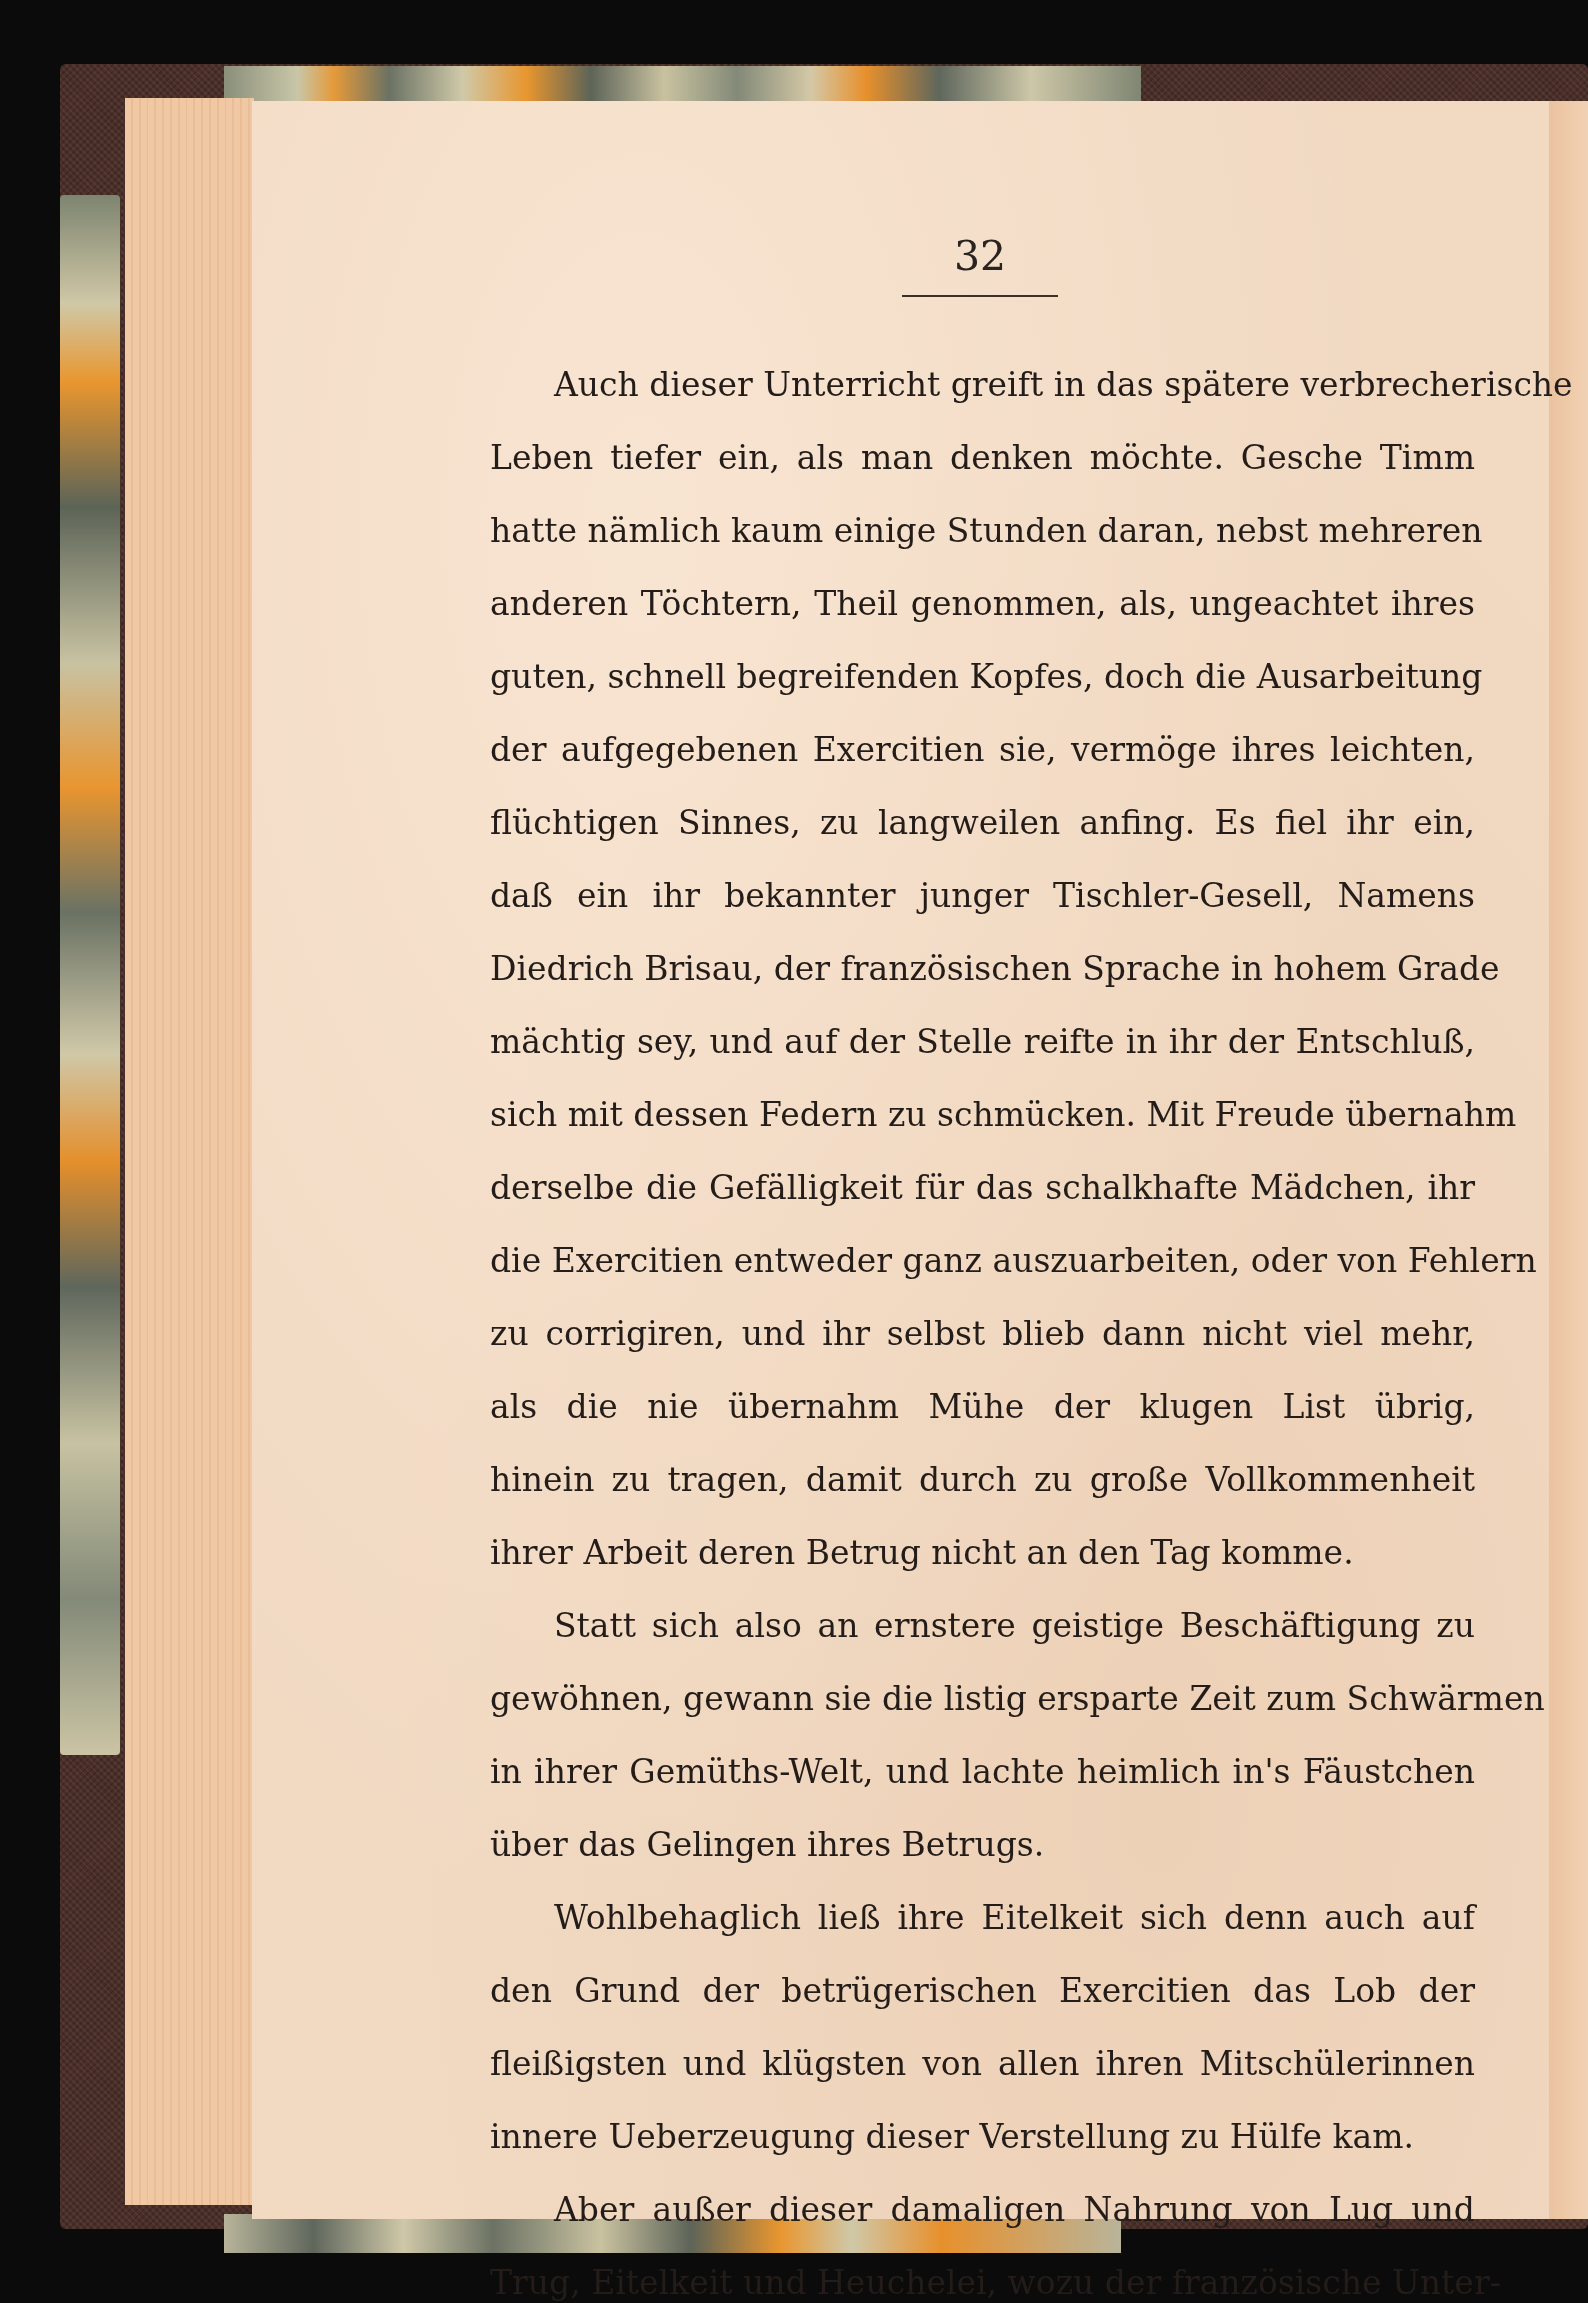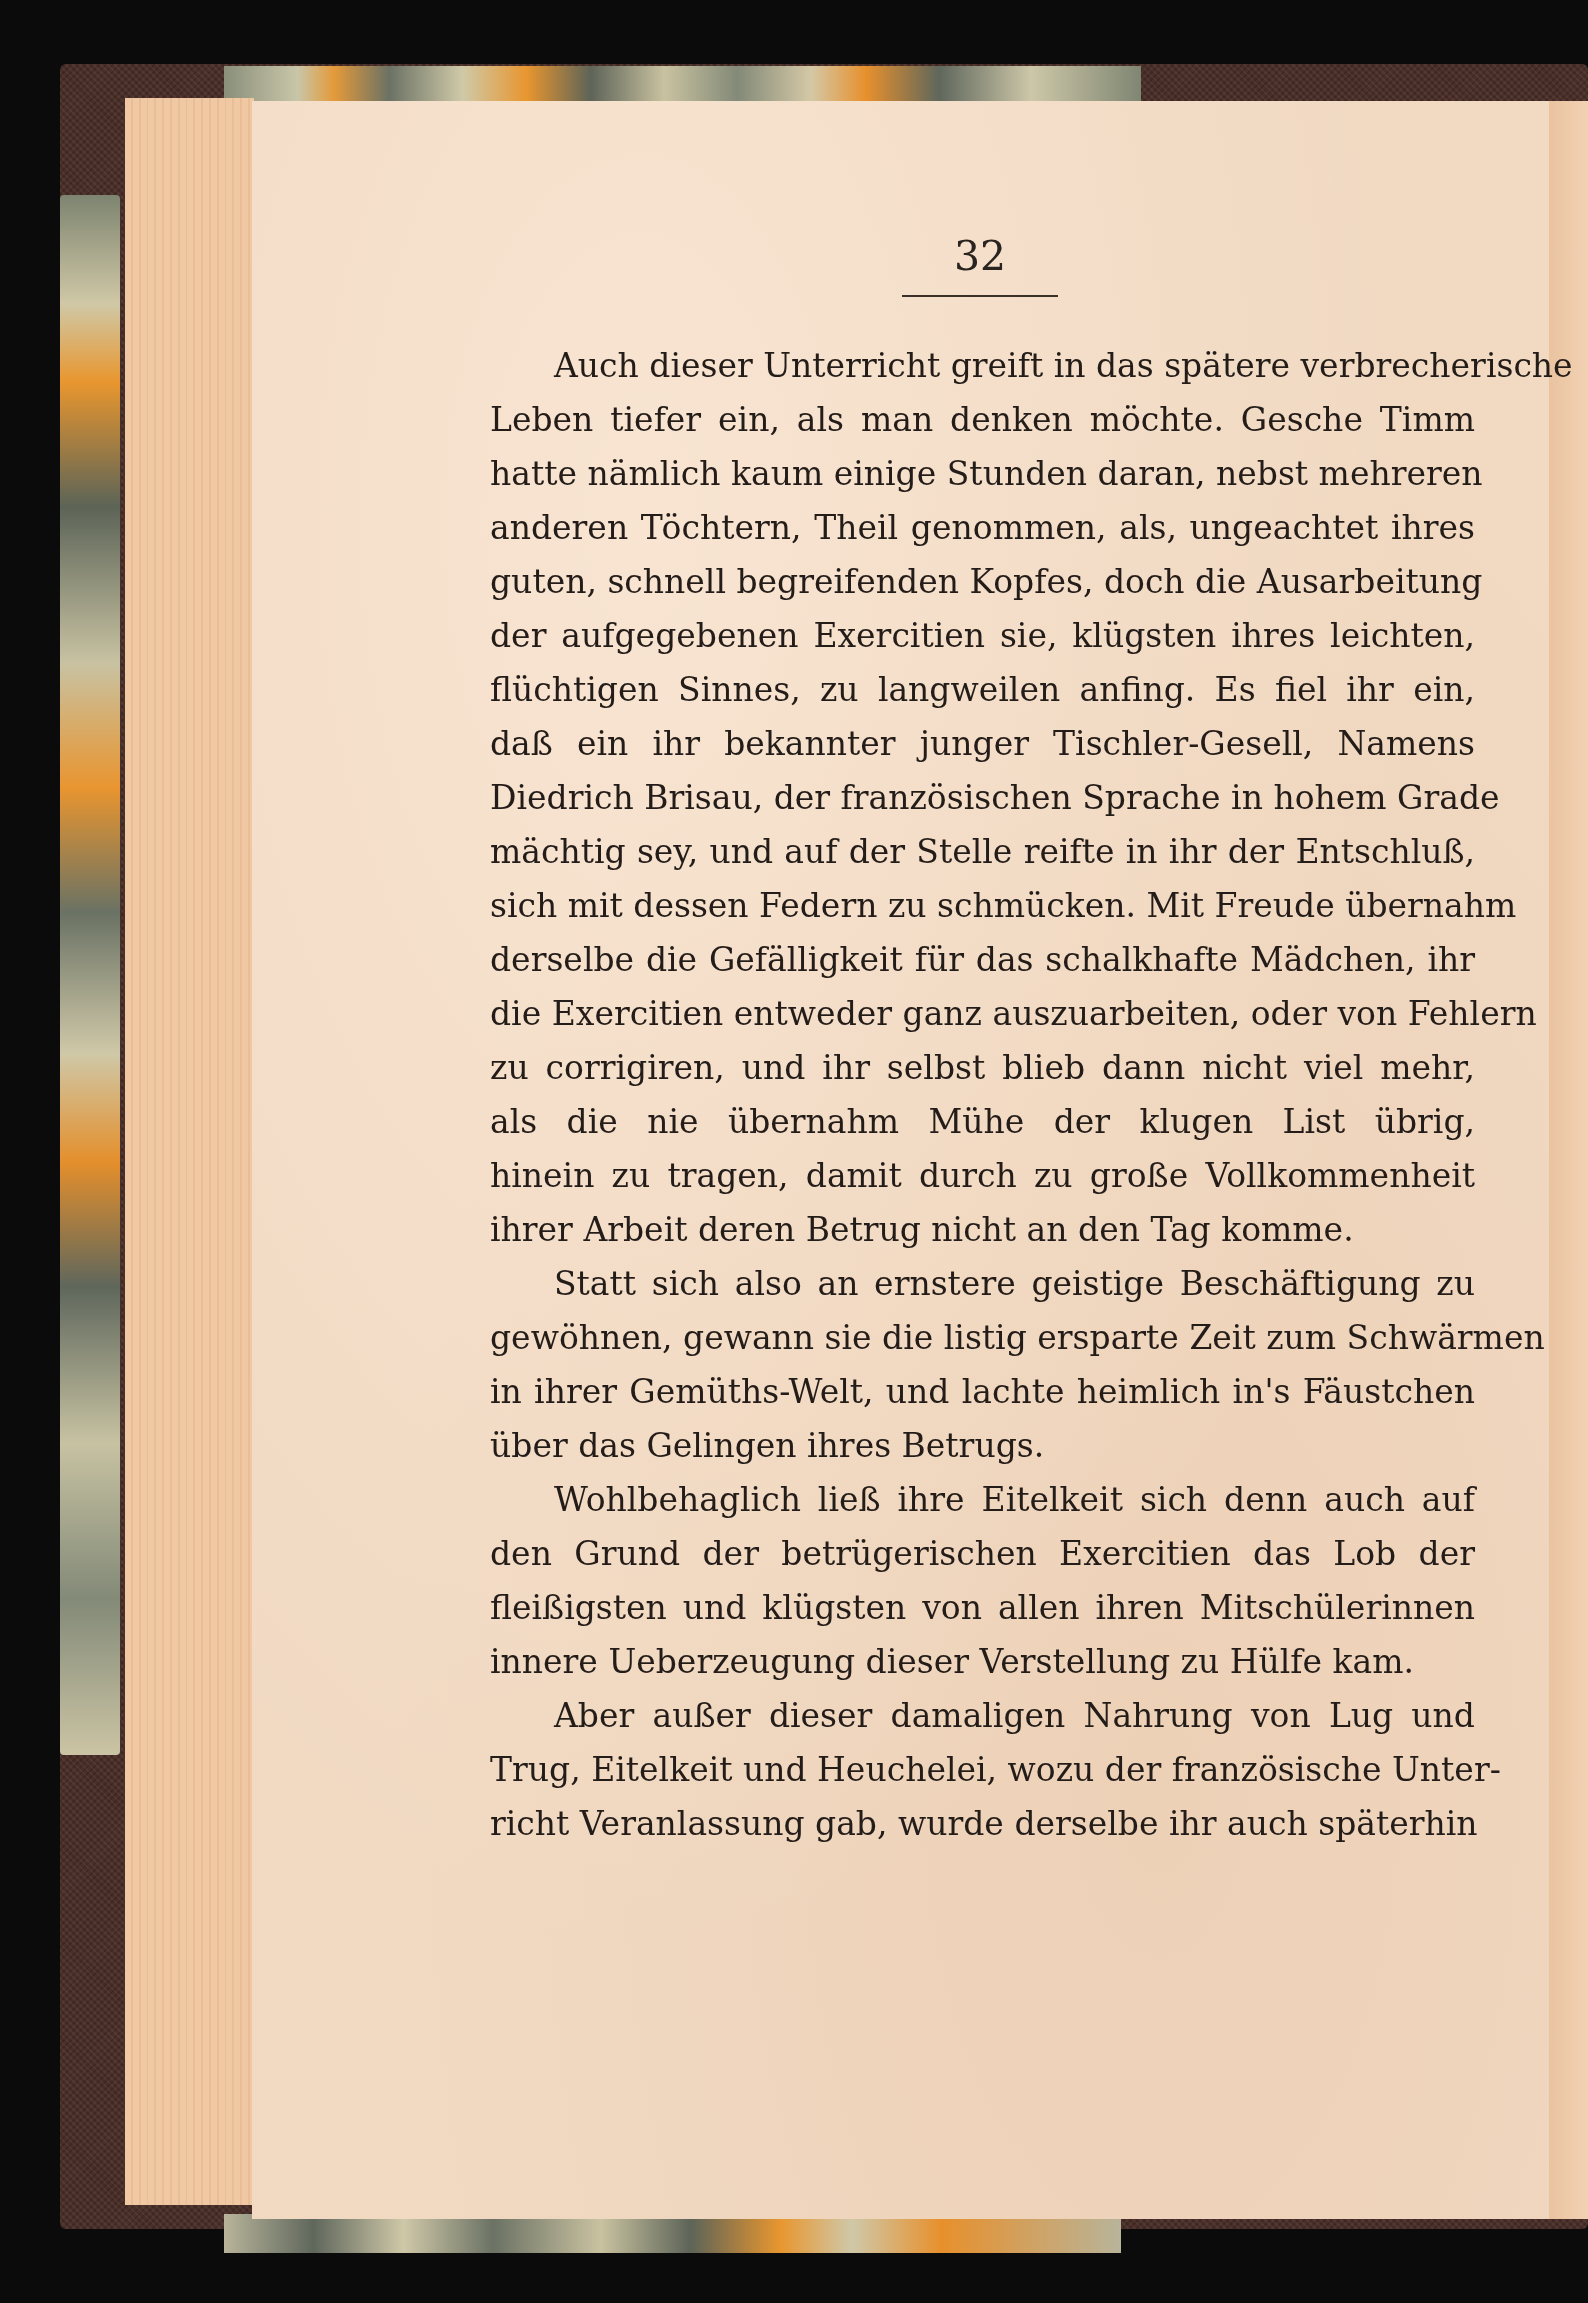--- a/index.html
+++ b/index.html
@@ -14,21 +14,21 @@
     background: linear-gradient(90deg,#b8b49a 0%,#5f675c 10%,#cfc8a8 20%,#6b7264 30%,#c9c2a0 42%,#5d6458 52%,#e8962f 62%,#cfc8a8 70%,#e7902c 80%,#b8b49a 100%); }
   .page-stack { position:absolute; left:125px; top:98px; width:129px; height:2107px;
     background: repeating-linear-gradient(90deg,#f0c9a4 0 5.9px,#e9bd96 5.9px 7.8px); }
   .page { position:absolute; left:252px; top:101px; width:1297px; height:2118px; background:#f1d9c2;
     background-image: radial-gradient(ellipse at 30% 20%, rgba(255,240,225,0.5), transparent 60%), radial-gradient(ellipse at 70% 80%, rgba(225,185,150,0.25), transparent 60%); }
   .page-right-edge { position:absolute; left:1549px; top:101px; width:40px; height:2118px; background:linear-gradient(90deg,#eac3a0,#f2d2b4); }
   .page-number { position:absolute; left:936px; top:232px; width:88px; text-align:center; font-family:"DejaVu Serif", serif; font-weight:normal; font-size:41px; color:#2a2420; }
   .rule { position:absolute; left:902px; top:295px; width:156px; height:2px; background:#3a3028; }
   .text-block { position:absolute; left:490px; top:339px; width:985px; color:#231c18;
     font-family:"DejaVu Serif", serif; font-size:33px; line-height:54px; }
-  .line { display:block; white-space:nowrap; text-align:justify; text-align-last:justify; height:54px; }
+  .line { display:block; white-space:nowrap; text-align:justify; text-align-last:justify; height:54px;margin-top:19px; }
   .line.indent { padding-left:64px; }
   .line.last { text-align-last:left; }
 </style>
 </head>
 <body>
 
 <div class="cover"></div>
 <div class="marble-top"></div>
 <div class="marble-left"></div>
 <div class="marble-bottom"></div>
@@ -38,21 +38,21 @@
 <div class="page"></div>
 <div class="page-number">32</div>
 <div class="rule"></div>
 
 <div class="text-block" id="text-block">
     <span class="line indent">Auch dieser Unterricht greift in das spätere verbrecherische</span>
     <span class="line">Leben tiefer ein, als man denken möchte. Gesche Timm</span>
     <span class="line">hatte nämlich kaum einige Stunden daran, nebst mehreren</span>
     <span class="line">anderen Töchtern, Theil genommen, als, ungeachtet ihres</span>
     <span class="line">guten, schnell begreifenden Kopfes, doch die Ausarbeitung</span>
-    <span class="line">der aufgegebenen Exercitien sie, klügsten ihres leichten,</span>
+    <span class="line">der aufgegebenen Exercitien sie, vermöge ihres leichten,</span>
     <span class="line">flüchtigen Sinnes, zu langweilen anfing. Es fiel ihr ein,</span>
     <span class="line">daß ein ihr bekannter junger Tischler-Gesell, Namens</span>
     <span class="line">Diedrich Brisau, der französischen Sprache in hohem Grade</span>
     <span class="line">mächtig sey, und auf der Stelle reifte in ihr der Entschluß,</span>
     <span class="line">sich mit dessen Federn zu schmücken. Mit Freude übernahm</span>
     <span class="line">derselbe die Gefälligkeit für das schalkhafte Mädchen, ihr</span>
     <span class="line">die Exercitien entweder ganz auszuarbeiten, oder von Fehlern</span>
     <span class="line">zu corrigiren, und ihr selbst blieb dann nicht viel mehr,</span>
     <span class="line">als die nie übernahm Mühe der klugen List übrig,</span>
     <span class="line">hinein zu tragen, damit durch zu große Vollkommenheit</span>

